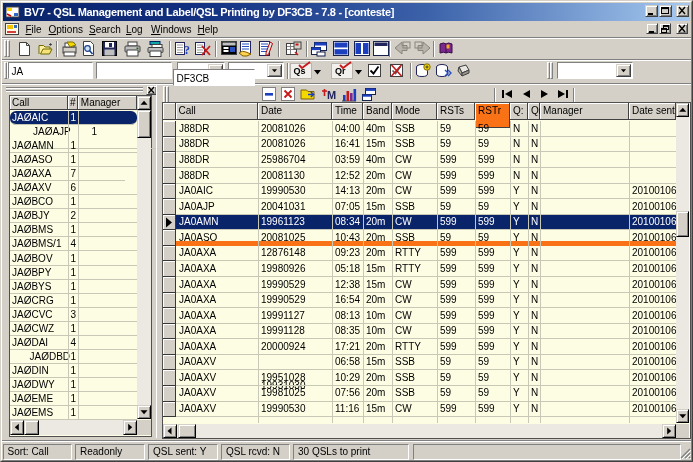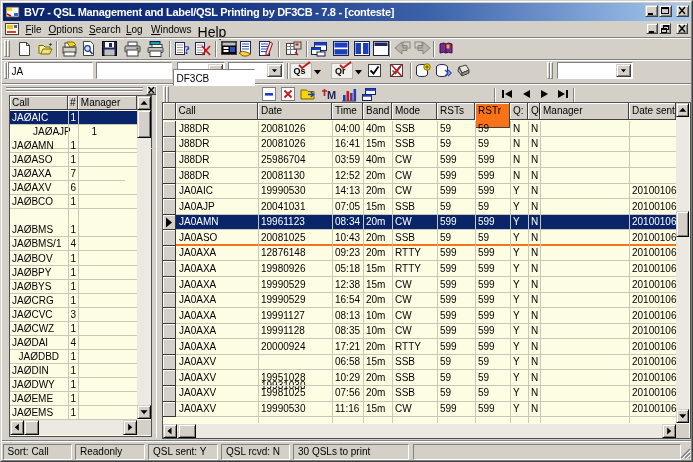--- a/index.html
+++ b/index.html
@@ -44,21 +44,21 @@
       <rect x="0.5" y="0.5" width="13" height="11" fill="#fffbe8" stroke="#404040"></rect>
       <rect x="2" y="2" width="6" height="4" fill="#f4c400"></rect>
       <path d="M2 9 L11 9" stroke="#c00" stroke-width="1.5"></path>
       <rect x="9" y="2" width="3" height="3" fill="#316ac5"></rect>
     </svg>
 <div class="t" style="left:25.5px;top:23.5px;font-size:10px;"><span style="text-decoration:underline;">F</span>ile</div>
 <div class="t" style="left:48.5px;top:23.5px;font-size:10px;"><span style="text-decoration:underline;">O</span>ptions</div>
 <div class="t" style="left:89px;top:23.5px;font-size:10px;"><span style="text-decoration:underline;">S</span>earch</div>
 <div class="t" style="left:126px;top:23.5px;font-size:10px;"><span style="text-decoration:underline;">L</span>og</div>
 <div class="t" style="left:151px;top:23.5px;font-size:10px;"><span style="text-decoration:underline;">W</span>indows</div>
-<div class="t" style="left:197.5px;top:23.5px;font-size:14px;"><span style="text-decoration:underline;">H</span>elp</div>
+<div class="t" style="left:197.5px;top:23.5px;font-size:10px;"><span style="text-decoration:underline;">H</span>elp</div>
 <div class="a btnface" style="left:646px;top:23px;width:12px;height:11px;">
       <svg width="11" height="10" viewBox="0 0 11 10" style="margin:0 auto;">
         <rect x="2" y="7" width="5" height="2" fill="#000"></rect>
       </svg>
     </div>
 <div class="a btnface" style="left:659px;top:23px;width:12px;height:11px;">
       <svg width="11" height="10" viewBox="0 0 11 10" style="margin:0 auto;">
         <rect x="3.5" y="1.5" width="5" height="4" fill="none" stroke="#000"></rect>
         <rect x="3.5" y="1.5" width="5" height="1.4" fill="#000"></rect>
         <rect x="1.5" y="4.5" width="5" height="4" fill="#d4d0c8" stroke="#000"></rect>
@@ -330,21 +330,21 @@
 <div class="a" style="left:8.5px;top:95px;width:143.5px;height:341.5px;background:#fdfde4;border:1px solid #505050;"></div>
 <div class="a" style="left:9.5px;top:96px;width:58.5px;height:14.3px;background:#d4d0c8;border-right:1px solid #404040;border-bottom:1px solid #404040;box-shadow:inset 1px 1px 0 #fff;">
       <div class="t" style="left:2.5px;top:0.6500000000000004px;">Call</div>
     </div>
 <div class="a" style="left:68px;top:96px;width:10.3px;height:14.3px;background:#d4d0c8;border-right:1px solid #404040;border-bottom:1px solid #404040;box-shadow:inset 1px 1px 0 #fff;">
       <div class="t" style="left:2px;top:0.6500000000000004px;">#</div>
     </div>
 <div class="a" style="left:78.3px;top:96px;width:58.7px;height:14.3px;background:#d4d0c8;border-right:1px solid #404040;border-bottom:1px solid #404040;box-shadow:inset 1px 1px 0 #fff;">
       <div class="t" style="left:2.5px;top:0.6500000000000004px;">Manager</div>
     </div>
-<div class="a" style="left:9.5px;top:111.30px;width:127.5px;height:14.02px;background:#0a246a;border-bottom:1px solid #c8c8b6;color:#fff;">
+<div class="a" style="left:9.5px;top:111.30px;width:127.5px;height:14.02px;background:#0a246a;border-bottom:1px solid #c8c8b6;color:#fff;border-radius:6px;">
 <div class="t" style="left:2.5px;top:1px;color:#fff;">JAØAIC</div>
 <div class="t" style="left:61px;top:1px;color:#fff;">1</div>
 </div>
 <div class="a" style="left:9.5px;top:125.32px;width:127.5px;height:24px;background:transparent;border-bottom:1px solid #c8c8b6;color:#000;margin-left:21px;">
 <div class="t" style="left:2.5px;top:1px;color:#000;">JAØAJP</div>
 <div class="t" style="left:61px;top:1px;color:#000;">1</div>
 </div>
 <div class="a" style="left:9.5px;top:139.34px;width:127.5px;height:14.02px;background:transparent;border-bottom:1px solid #c8c8b6;color:#000;">
 <div class="t" style="left:2.5px;top:1px;color:#000;">JAØAMN</div>
 <div class="t" style="left:61px;top:1px;color:#000;">1</div>
@@ -358,20 +358,24 @@
 <div class="t" style="left:61px;top:1px;color:#000;">7</div>
 </div>
 <div class="a" style="left:9.5px;top:181.40px;width:127.5px;height:14.02px;background:transparent;border-bottom:1px solid #c8c8b6;color:#000;">
 <div class="t" style="left:2.5px;top:1px;color:#000;">JAØAXV</div>
 <div class="t" style="left:61px;top:1px;color:#000;">6</div>
 </div>
 <div class="a" style="left:9.5px;top:195.42px;width:127.5px;height:14.02px;background:transparent;border-bottom:1px solid #c8c8b6;color:#000;">
 <div class="t" style="left:2.5px;top:1px;color:#000;">JAØBCO</div>
 <div class="t" style="left:61px;top:1px;color:#000;">1</div>
 </div>
+<div class="a" style="left:9.5px;top:209.44px;width:127.5px;height:14.02px;background:transparent;border-bottom:1px solid #c8c8b6;color:#000;">
+<div class="t" style="left:2.5px;top:1px;color:#000;">JAØBJY</div>
+<div class="t" style="left:61px;top:1px;color:#000;">2</div>
+</div>
 <div class="a" style="left:9.5px;top:223.46px;width:127.5px;height:14.02px;background:transparent;border-bottom:1px solid #c8c8b6;color:#000;">
 <div class="t" style="left:2.5px;top:1px;color:#000;">JAØBMS</div>
 <div class="t" style="left:61px;top:1px;color:#000;">1</div>
 </div>
 <div class="a" style="left:9.5px;top:237.48px;width:127.5px;height:14.02px;background:transparent;border-bottom:1px solid #c8c8b6;color:#000;">
 <div class="t" style="left:2.5px;top:1px;color:#000;">JAØBMS/1</div>
 <div class="t" style="left:61px;top:1px;color:#000;">4</div>
 </div>
 <div class="a" style="left:9.5px;top:251.50px;width:127.5px;height:14.02px;background:transparent;border-bottom:1px solid #c8c8b6;color:#000;">
 <div class="t" style="left:2.5px;top:1px;color:#000;">JAØBOV</div>
@@ -395,21 +399,21 @@
 </div>
 <div class="a" style="left:9.5px;top:321.60px;width:127.5px;height:14.02px;background:transparent;border-bottom:1px solid #c8c8b6;color:#000;">
 <div class="t" style="left:2.5px;top:1px;color:#000;">JAØCWZ</div>
 <div class="t" style="left:61px;top:1px;color:#000;">1</div>
 </div>
 <div class="a" style="left:9.5px;top:335.62px;width:127.5px;height:14.02px;background:transparent;border-bottom:1px solid #c8c8b6;color:#000;">
 <div class="t" style="left:2.5px;top:1px;color:#000;">JAØDAI</div>
 <div class="t" style="left:61px;top:1px;color:#000;">4</div>
 </div>
 <div class="a" style="left:9.5px;top:349.64px;width:127.5px;height:14.02px;background:transparent;border-bottom:1px solid #c8c8b6;color:#000;">
-<div class="t" style="left:9px;top:1px;color:#000;">JAØDBD</div>
+<div class="t" style="left:20px;top:1px;color:#000;">JAØDBD</div>
 <div class="t" style="left:61px;top:1px;color:#000;">1</div>
 </div>
 <div class="a" style="left:9.5px;top:363.66px;width:127.5px;height:14.02px;background:transparent;border-bottom:1px solid #c8c8b6;color:#000;">
 <div class="t" style="left:2.5px;top:1px;color:#000;">JAØDIN</div>
 <div class="t" style="left:61px;top:1px;color:#000;">1</div>
 </div>
 <div class="a" style="left:9.5px;top:377.68px;width:127.5px;height:14.02px;background:transparent;border-bottom:1px solid #c8c8b6;color:#000;">
 <div class="t" style="left:2.5px;top:1px;color:#000;">JAØDWY</div>
 <div class="t" style="left:61px;top:1px;color:#000;">1</div>
 </div>
@@ -633,21 +637,21 @@
 <div class="t" style="left:159.5px;top:1.5px;color:#fff;">08:34</div>
 <div class="t" style="left:190.5px;top:1.5px;color:#fff;">20m</div>
 <div class="t" style="left:219.5px;top:1.5px;color:#fff;">CW</div>
 <div class="t" style="left:264.5px;top:1.5px;color:#fff;">599</div>
 <div class="t" style="left:302.5px;top:1.5px;color:#fff;">599</div>
 <div class="t" style="left:337.5px;top:1.5px;color:#fff;">Y</div>
 <div class="t" style="left:355.5px;top:1.5px;color:#fff;">N</div>
 <div class="t" style="left:456.5px;top:1.5px;width:41px;text-align:right;color:#fff;">20100106</div>
 </div>
 <div class="a" style="left:163px;top:230.29px;width:12.5px;height:15.57px;background:#d4d0c8;border-bottom:1px solid #383838;border-right:1px solid #383838;box-shadow:inset 1px 1px 0 #fff;"></div>
-<div class="a" style="left:175.5px;top:230.29px;width:500px;height:15.57px;background:transparent;border-bottom:2px solid #f97316;color:#000;font-size:10px;">
+<div class="a" style="left:175.5px;top:230.29px;width:500px;height:15.57px;background:transparent;border-bottom:5px solid #f97316;color:#000;font-size:10px;">
 <div class="t" style="left:3.5px;top:1.5px;color:#000;">JA0ASO</div>
 <div class="t" style="left:85.5px;top:1.5px;color:#000;">20081025</div>
 <div class="t" style="left:159.5px;top:1.5px;color:#000;">10:43</div>
 <div class="t" style="left:190.5px;top:1.5px;color:#000;">20m</div>
 <div class="t" style="left:219.5px;top:1.5px;color:#000;">SSB</div>
 <div class="t" style="left:264.5px;top:1.5px;color:#000;">59</div>
 <div class="t" style="left:302.5px;top:1.5px;color:#000;">59</div>
 <div class="t" style="left:337.5px;top:1.5px;color:#000;">Y</div>
 <div class="t" style="left:355.5px;top:1.5px;color:#000;">N</div>
 <div class="t" style="left:456.5px;top:1.5px;width:41px;text-align:right;color:#000;">20100106</div>

